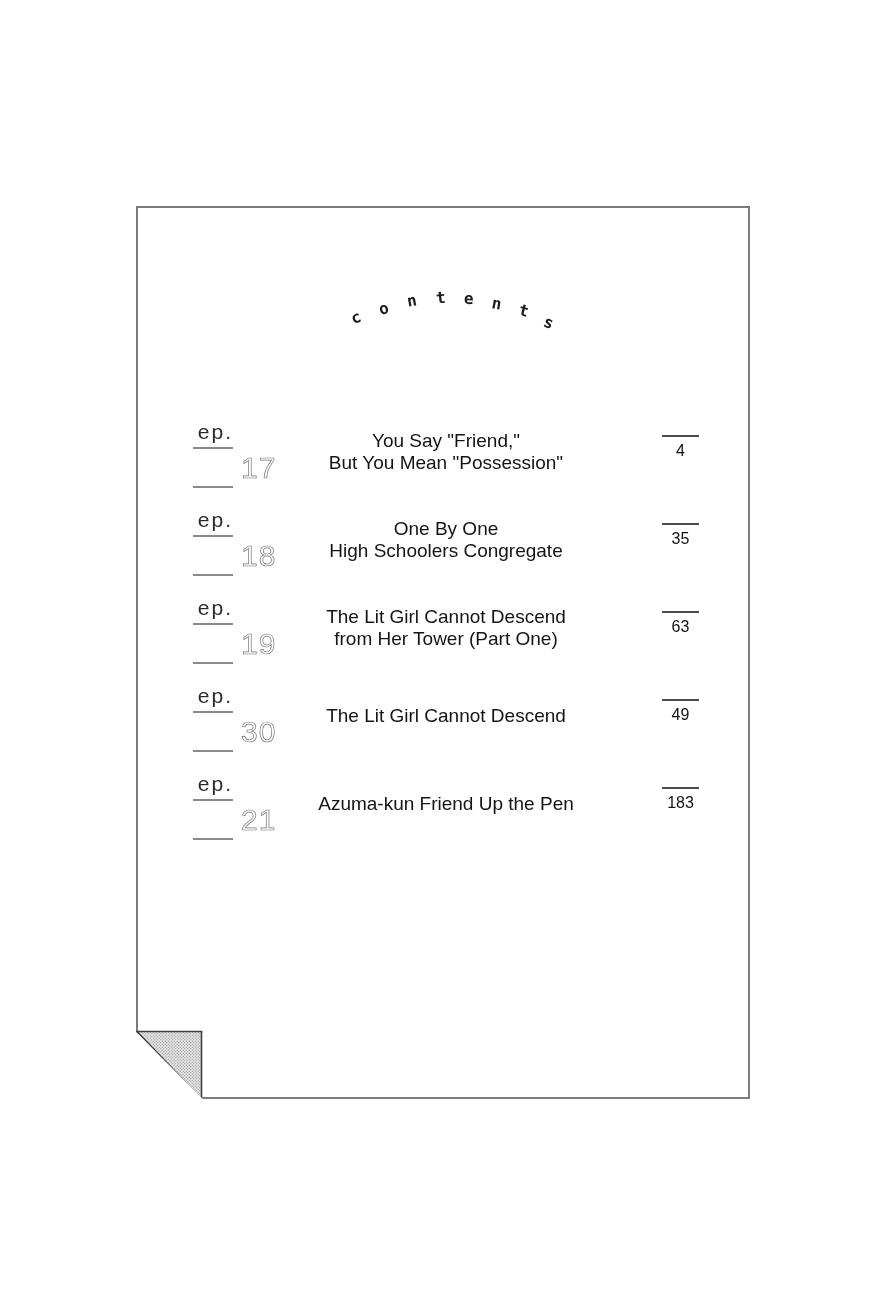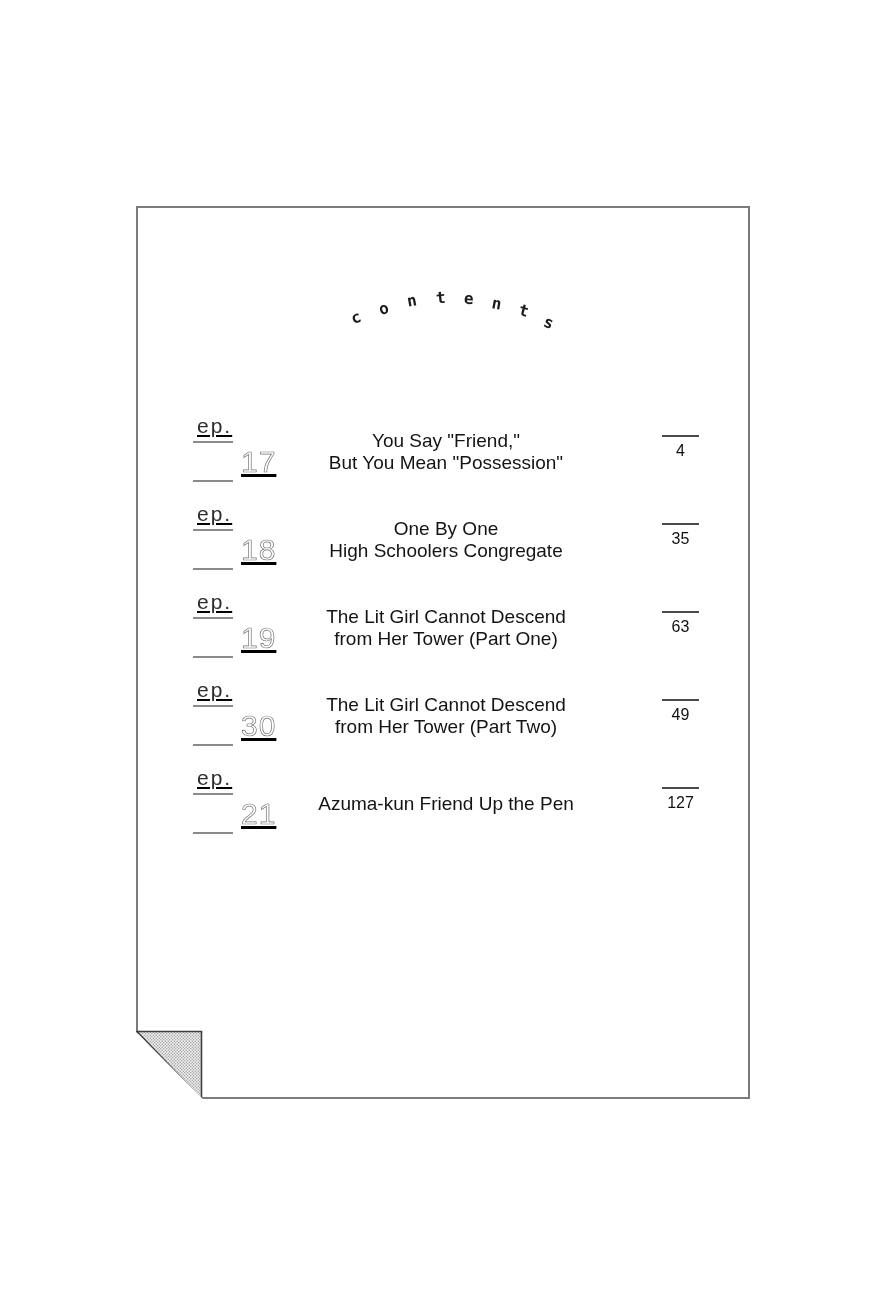--- a/index.html
+++ b/index.html
@@ -17,21 +17,21 @@
   
   .arc { position:absolute; left:0; top:0; width:614px; height:160px; }
   .arc span {
     position:absolute; font-family:"DejaVu Sans Mono", monospace;
     font-size:16px; font-weight:bold; color:#1c1c1c; display:block;
   }
 
   
   .toc-row { position:absolute; left:0; width:610px; height:88px; }
 
-  .ep-col { position:absolute; left:55px; top:4px; width:40px; text-align:left;text-decoration:underline; }
+  .ep-col { position:absolute; left:55px; top:10px; width:40px; text-align:right; }
   .ep-label {
     height:29px; line-height:27px; font-size:21px; letter-spacing:2px;
     color:#2d2d2d; padding-left:4px;
   }
   .ep-rule { height:0; border-top:2px solid #8a8a8a; }
   .ep-num {
     height:37px; line-height:37px; font-size:30px; letter-spacing:1px;
     color:#8d8d8d;margin-left:48px; -webkit-text-stroke:0.7px #757575;
   }
   @supports (-webkit-background-clip: text) {
@@ -129,42 +129,41 @@
 
     <div class="toc-row" style="top:464px;">
       <div class="ep-col">
         <div class="ep-label">ep.</div>
         <div class="ep-rule"></div>
         <div class="ep-num">30</div>
         <div class="ep-rule"></div>
       </div>
       <div class="title-col">
         <span class="title-line">The Lit Girl Cannot Descend</span>
-        <span class="title-line">from Her Tower (Part Two)</span>
       </div>
       <div class="page-col">
         <div class="page-rule"></div>
         <div class="page-num">49</div>
       </div>
     </div>
 
     <div class="toc-row" style="top:552px;">
       <div class="ep-col">
         <div class="ep-label">ep.</div>
         <div class="ep-rule"></div>
         <div class="ep-num">21</div>
         <div class="ep-rule"></div>
       </div>
       <div class="title-col">
         <span class="title-line">Azuma-kun Friend Up the Pen</span>
         <span class="title-line"></span>
       </div>
       <div class="page-col">
         <div class="page-rule"></div>
-        <div class="page-num">127</div>
+        <div class="page-num">183</div>
       </div>
     </div>
 
     <svg class="fold" width="69" height="71" viewBox="0 0 69 71">
       <defs>
         <pattern id="halftone" width="3" height="3" patternUnits="userSpaceOnUse">
           <rect width="3" height="3" fill="#ececec"></rect>
           <circle cx="0.8" cy="0.8" r="0.7" fill="#9e9e9e"></circle>
           <circle cx="2.3" cy="2.3" r="0.7" fill="#9e9e9e"></circle>
         </pattern>

